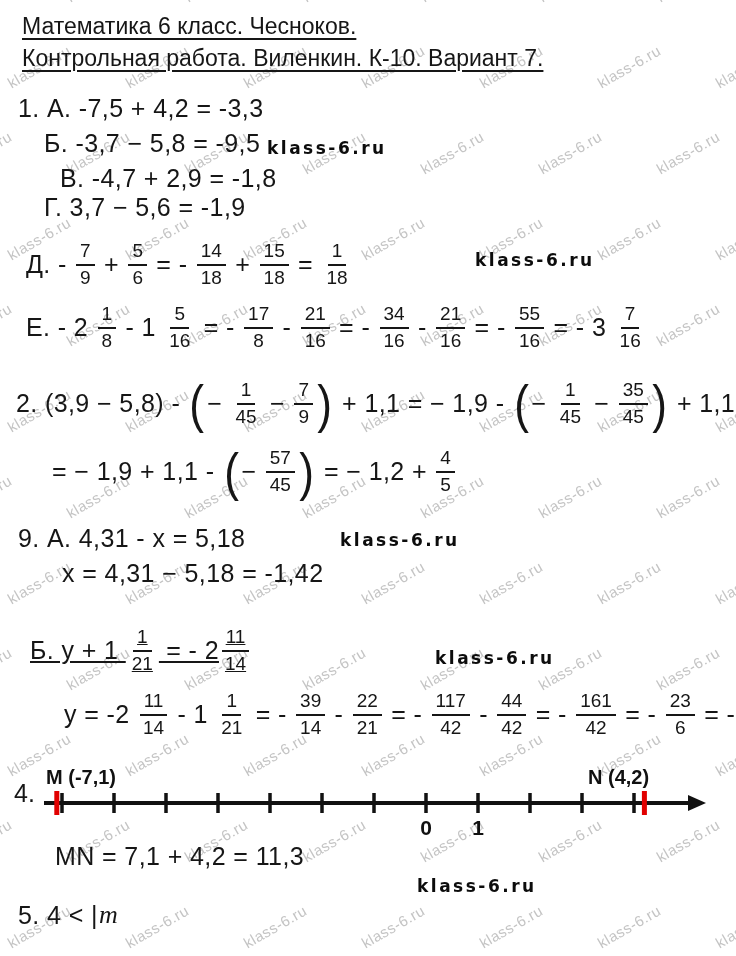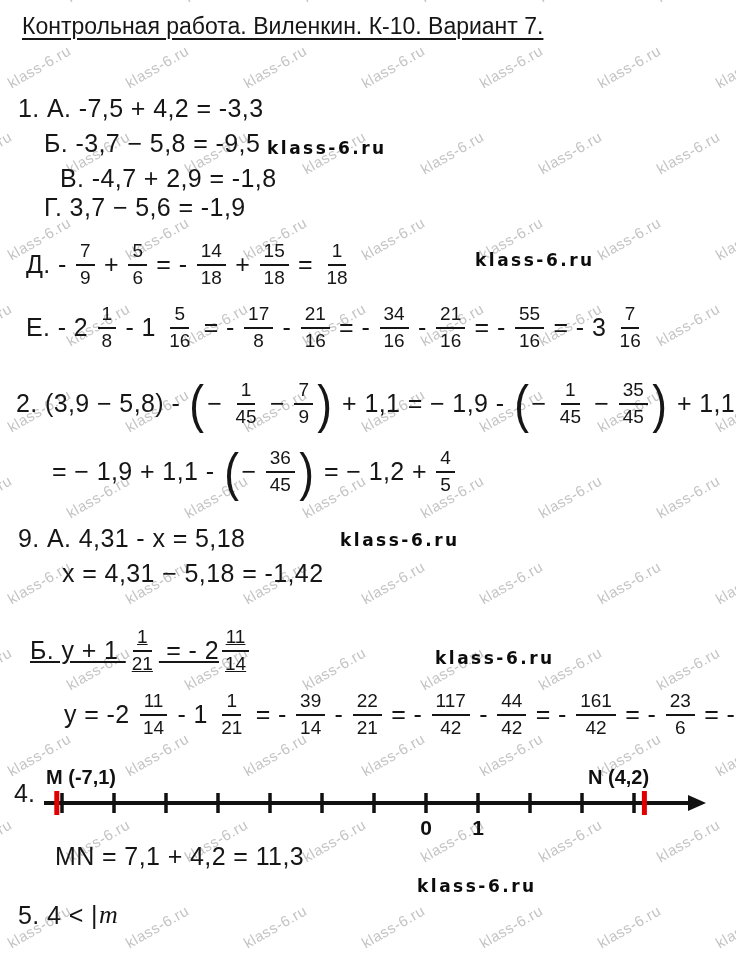--- a/index.html
+++ b/index.html
@@ -117,32 +117,33 @@
   <div id="wm-bold">
       <span class="wmb" style="color: rgb(12, 12, 12); left: 267px; top: 138px;">klass-6.ru</span>
       <span class="wmb" style="color: rgb(12, 12, 12); left: 475px; top: 250px;">klass-6.ru</span>
       <span class="wmb" style="color: rgb(12, 12, 12); left: 340px; top: 530px;">klass-6.ru</span>
       <span class="wmb" style="color: rgb(12, 12, 12); left: 435px; top: 648px;">klass-6.ru</span>
       <span class="wmb" style="color: rgb(12, 12, 12); left: 417px; top: 876px;">klass-6.ru</span>
     </div>
 
   <div class="content">
     <div class="header">
+      <div class="hline"><span>Математика 6 класс. Чесноков.</span></div>
       <div class="hline"><span>Контрольная работа. Виленкин. К-10. Вариант 7.</span></div>
     </div>
 
     <div id="math">
         <div class="mline" style="top: 94px; left: 18px;"><span>1. А. -7,5 + 4,2 = -3,3</span></div>
         <div class="mline" style="top: 129px; left: 44px; align-items: flex-end;"><span>Б. -3,7 − 5,8 = -9,5</span></div>
         <div class="mline" style="top: 164px; left: 60px; justify-content: flex-end;"><span>В. -4,7 + 2,9 = -1,8</span></div>
         <div class="mline" style="top: 193px; left: 44px;"><span>Г. 3,7 − 5,6 = -1,9</span></div>
         <div class="mline" style="top: 240px; left: 26px;"><span>Д. - </span><span class="frac"><span class="fn">7</span><span class="fd">9</span></span><span> + </span><span class="frac"><span class="fn">5</span><span class="fd">6</span></span><span> = - </span><span class="frac"><span class="fn">14</span><span class="fd">18</span></span><span> + </span><span class="frac"><span class="fn">15</span><span class="fd">18</span></span><span> = </span><span class="frac"><span class="fn">1</span><span class="fd">18</span></span></div>
         <div class="mline" style="top: 303px; left: 26px;"><span>Е. - 2 </span><span class="frac"><span class="fn">1</span><span class="fd">8</span></span><span> - 1 </span><span class="frac"><span class="fn">5</span><span class="fd">16</span></span><span> = - </span><span class="frac"><span class="fn">17</span><span class="fd">8</span></span><span> - </span><span class="frac"><span class="fn">21</span><span class="fd">16</span></span><span> = - </span><span class="frac"><span class="fn">34</span><span class="fd">16</span></span><span> - </span><span class="frac"><span class="fn">21</span><span class="fd">16</span></span><span> = - </span><span class="frac"><span class="fn">55</span><span class="fd">16</span></span><span> = - 3 </span><span class="frac"><span class="fn">7</span><span class="fd">16</span></span></div>
         <div class="mline" style="top: 379px; left: 16px;"><span>2. (3,9 − 5,8) - </span><span class="bigp">(</span><span>− </span><span class="frac"><span class="fn">1</span><span class="fd">45</span></span><span> − </span><span class="frac"><span class="fn">7</span><span class="fd">9</span></span><span class="bigp">)</span><span> + 1,1 = − 1,9 - </span><span class="bigp">(</span><span>− </span><span class="frac"><span class="fn">1</span><span class="fd">45</span></span><span> − </span><span class="frac"><span class="fn">35</span><span class="fd">45</span></span><span class="bigp">)</span><span> + 1,1 =</span></div>
-        <div class="mline" style="top: 447px; left: 52px;"><span>= − 1,9 + 1,1 - </span><span class="bigp">(</span><span>− </span><span class="frac"><span class="fn">36</span><span class="fd">45</span></span><span class="bigp">)</span><span> = − 1,2 + </span><span class="frac"><span class="fn">4</span><span class="fd">5</span></span></div>
+        <div class="mline" style="top: 447px; left: 52px;"><span>= − 1,9 + 1,1 - </span><span class="bigp">(</span><span>− </span><span class="frac"><span class="fn">57</span><span class="fd">45</span></span><span class="bigp">)</span><span> = − 1,2 + </span><span class="frac"><span class="fn">4</span><span class="fd">5</span></span></div>
         <div class="mline" style="top: 524px; left: 18px;"><span>9. А. 4,31 - x = 5,18</span></div>
         <div class="mline" style="top: 559px; left: 62px;"><span>x = 4,31 − 5,18 = -1,42</span></div>
         <div class="mline" style="top: 626px; left: 30px; text-decoration: underline;"><span>Б. y + 1 </span><span class="frac"><span class="fn">1</span><span class="fd">21</span></span><span> = - 2</span><span class="frac"><span class="fn">11</span><span class="fd">14</span></span></div>
         <div class="mline" style="top: 690px; left: 64px;"><span>y = -2 </span><span class="frac"><span class="fn">11</span><span class="fd">14</span></span><span> - 1 </span><span class="frac"><span class="fn">1</span><span class="fd">21</span></span><span> = - </span><span class="frac"><span class="fn">39</span><span class="fd">14</span></span><span> - </span><span class="frac"><span class="fn">22</span><span class="fd">21</span></span><span> = - </span><span class="frac"><span class="fn">117</span><span class="fd">42</span></span><span> - </span><span class="frac"><span class="fn">44</span><span class="fd">42</span></span><span> = - </span><span class="frac"><span class="fn">161</span><span class="fd">42</span></span><span> = - </span><span class="frac"><span class="fn">23</span><span class="fd">6</span></span><span> = -3</span></div>
         <div class="mline" style="top: 842px; left: 55px;"><span>MN = 7,1 + 4,2 = 11,3</span></div>
         <div class="mline" style="top: 900px; left: 18px;"><span>5. 4 &lt; |</span><span class="mit">m</span></div>
       </div>
 
     <svg id="numline" width="736" height="90" viewBox="0 0 736 90" style="position:absolute;top:754px;left:0;">
         <text x="14" y="48" font-size="25" fill="#161616">4.</text>

